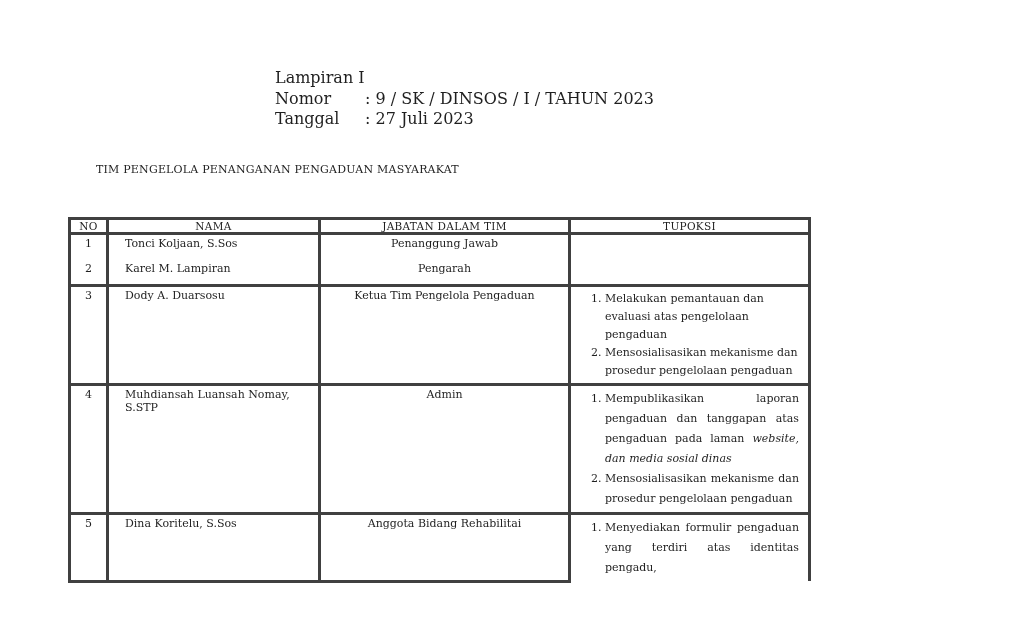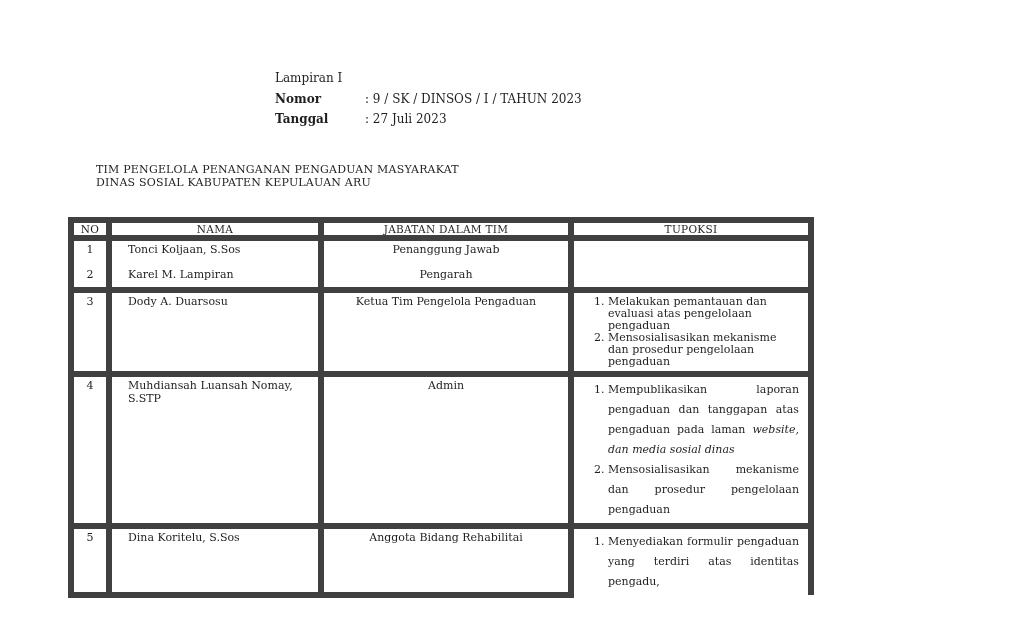--- a/index.html
+++ b/index.html
@@ -9,58 +9,58 @@
     font-family: "DejaVu Serif", "Liberation Serif", serif;
     color: #1f1f1f;
     position: relative;
     overflow: hidden;
   }
   .page { position: absolute; inset: 0; background: #ffffff; }
 
   
   .doc-header {
     position: absolute; left: 275px; top: 68px;
-    font-size: 12px; line-height: 20.5px; white-space: nowrap;
+    font-size: 16px; line-height: 20.5px; white-space: nowrap;
   }
-  .doc-header .kv .k { display: inline-block; width: 90px; font-weight: bold; }
+  .doc-header .kv .k { display: inline-block; width: 90px; }
 
   
   .doc-title {
     position: absolute; left: 96px; top: 163px; width: 720px;
     font-size: 11px; line-height: 13px;
     letter-spacing: 0.2px;
   }
 
   
   table.team-table {
     position: absolute; left: 68px; top: 217px;
     width: 740px; border-collapse: collapse; table-layout: fixed;
     font-size: 11px;
   }
   .c-no   { width: 38px; }
   .c-nama { width: 212px; }
   .c-jab  { width: 250px; }
   .c-tup  { width: 240px; }
-  th, td { border: 6px solid #404040; vertical-align: top; }
+  th, td { border: 3px solid #404040; vertical-align: top; }
   th {
     font-weight: normal; font-size: 10.5px; letter-spacing: 0.3px;
     height: 14px; text-align: center; vertical-align: middle; padding: 0;
   }
   td { padding: 2px; }
   .no-cell  { text-align: center; }
   .nama-cell { text-align: left; padding-left: 16px; }
   .jab-cell { text-align: center; }
   .tup-cell { padding: 3px 9px 3px 2px; }
   .row-12 td { height: 52px; }
   .row-3  td { height: 78px; }
   .row-4  td { height: 127px; }
   .row-5  td { height: 42px; }
   .second-line { margin-top: 12px; }
   .tup-cell ol { margin: 0; padding-left: 32px; }
-  .tup-cell li { line-height: 12px; }
+  .tup-cell li { line-height: 18px; }
   .tup-list-spaced li { line-height: 20px; text-align: justify; text-justify: inter-word; }
   .tup-cell i { font-style: italic; }
   .open-bottom { border-bottom: none; }
 </style>
 </head>
 <body>
 
 <div class="page">
 
   <div class="doc-header">
@@ -68,21 +68,20 @@
     <div class="kv">
       <span class="k">Nomor</span><span class="v">: 9 / SK / DINSOS / I / TAHUN 2023</span>
     </div>
     <div class="kv">
       <span class="k">Tanggal</span><span class="v">: 27 Juli 2023</span>
     </div>
   </div>
 
   <div class="doc-title">
     <div>TIM PENGELOLA PENANGANAN PENGADUAN MASYARAKAT</div>
-    <div>DINAS SOSIAL KABUPATEN KEPULAUAN ARU</div>
   </div>
 
   <table class="team-table">
     <colgroup>
         <col class="c-no">
         <col class="c-nama">
         <col class="c-jab">
         <col class="c-tup">
       </colgroup>
     <thead>

